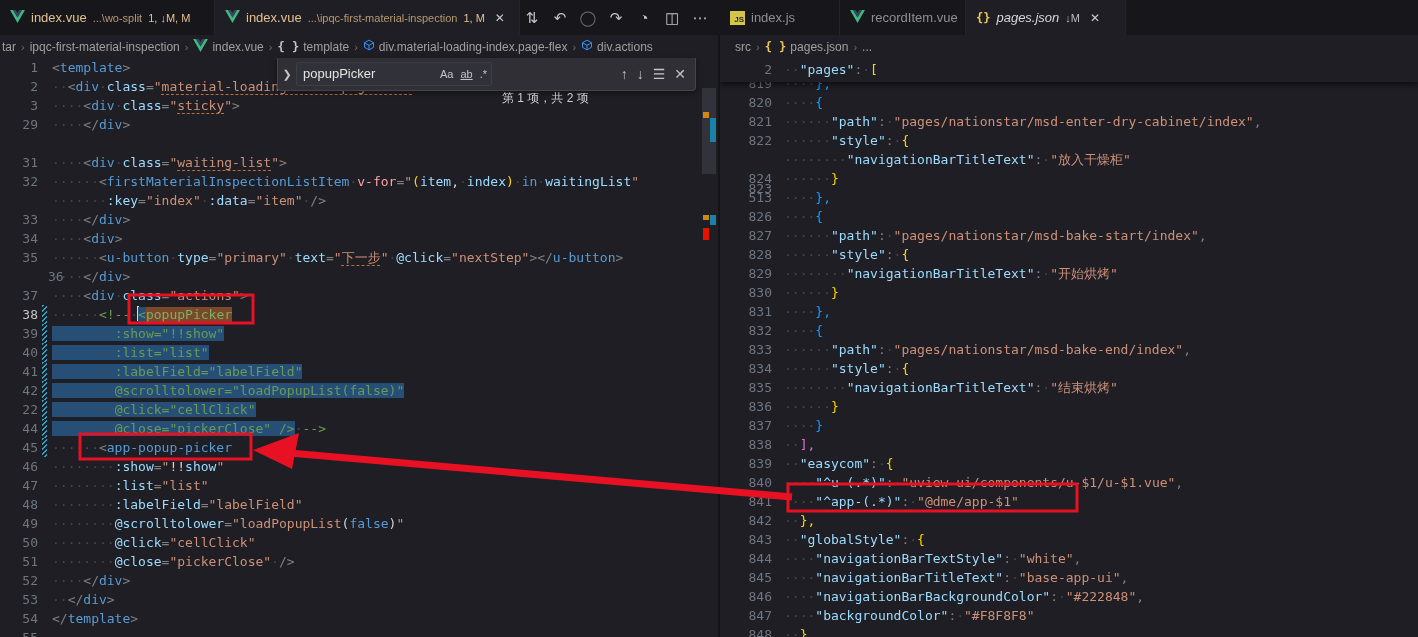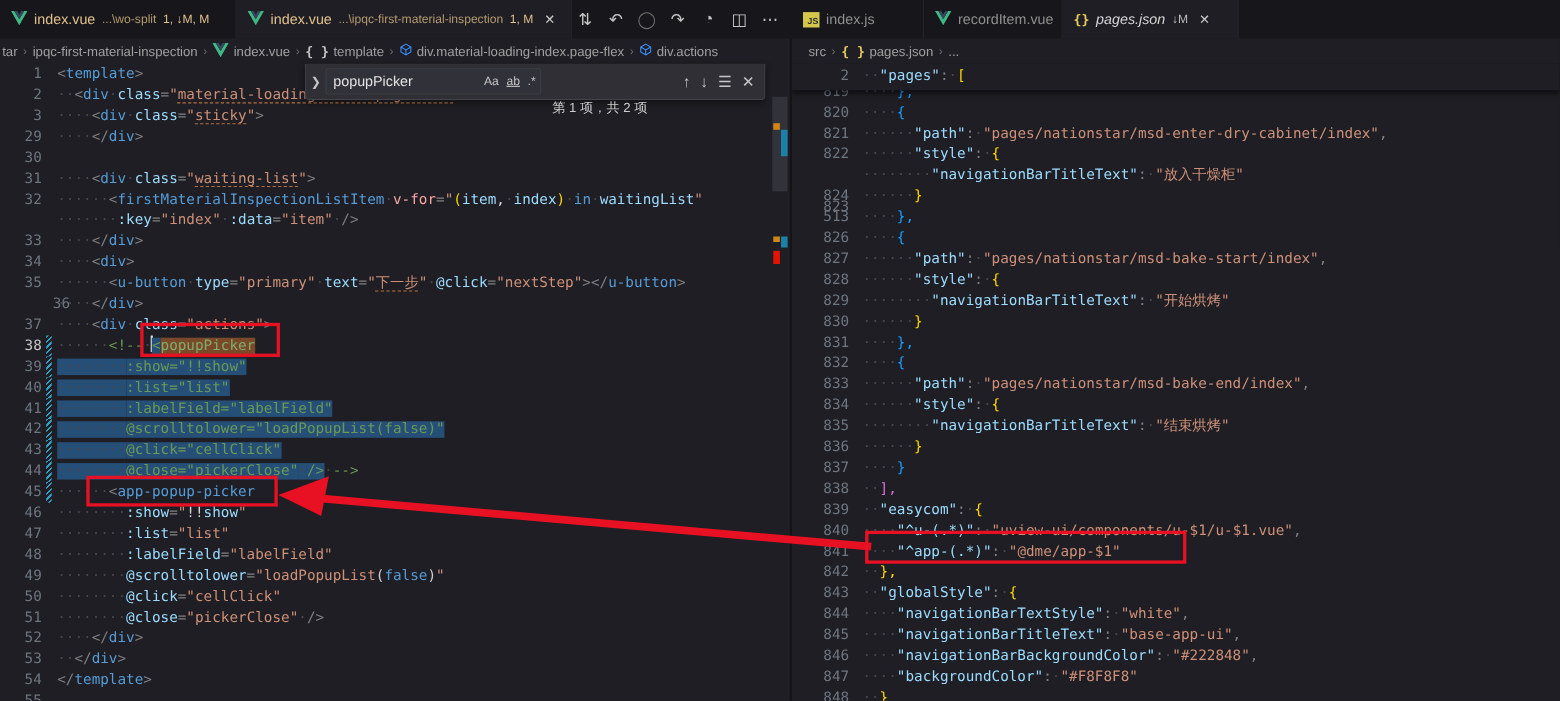--- a/index.html
+++ b/index.html
@@ -199,35 +199,34 @@
       <span class="crumb">
         <span>...</span>
       </span>
     </div>
 
   <div class="editor editor-left" id="ed-left">
       <div class="row" style="top: 0px;"><span class="num" style="position: absolute;">1</span><span class="code" style="left: 52px;"><span class="tk-pn">&lt;</span><span class="tk-tag">template</span><span class="tk-pn">&gt;</span></span></div>
       <div class="row" style="top: 19px;"><span class="num" style="position: absolute;">2</span><span class="code" style="left: 52px;"><span class="tk-ws">··</span><span class="tk-pn">&lt;</span><span class="tk-tag">div</span><span class="tk-ws">·</span><span class="tk-attr">class</span><span class="tk-pn">=</span><span class="tk-str">"</span><span class="tk-stru">material-loading-index page-flex</span><span class="tk-str">"</span><span class="tk-pn">&gt;</span></span></div>
       <div class="row" style="top: 38px;"><span class="num" style="position: absolute;">3</span><span class="code" style="left: 52px;"><span class="tk-ws">····</span><span class="tk-pn">&lt;</span><span class="tk-tag">div</span><span class="tk-ws">·</span><span class="tk-attr">class</span><span class="tk-pn">=</span><span class="tk-str">"</span><span class="tk-stru">sticky</span><span class="tk-str">"</span><span class="tk-pn">&gt;</span></span></div>
       <div class="row" style="top: 57px;"><span class="num" style="position: absolute;">29</span><span class="code" style="left: 52px;"><span class="tk-ws">····</span><span class="tk-pn">&lt;/</span><span class="tk-tag">div</span><span class="tk-pn">&gt;</span></span></div>
-      <div class="row" style="top: 76px;"><span class="num" style="position: absolute;">30</span><span class="code" style="left: 52px;"></span></div>
       <div class="row" style="top: 95px;"><span class="num" style="position: absolute;">31</span><span class="code" style="left: 52px;"><span class="tk-ws">····</span><span class="tk-pn">&lt;</span><span class="tk-tag">div</span><span class="tk-ws">·</span><span class="tk-attr">class</span><span class="tk-pn">=</span><span class="tk-str">"</span><span class="tk-stru">waiting-list</span><span class="tk-str">"</span><span class="tk-pn">&gt;</span></span></div>
       <div class="row" style="top: 114px;"><span class="num" style="position: absolute;">32</span><span class="code" style="left: 52px;"><span class="tk-ws">······</span><span class="tk-pn">&lt;</span><span class="tk-tag">firstMaterialInspectionListItem</span><span class="tk-ws">·</span><span class="tk-dir">v-for</span><span class="tk-pn">=</span><span class="tk-str">"</span><span class="tk-b1">(</span><span class="tk-attr">item</span><span class="tk-txt">,</span><span class="tk-ws">·</span><span class="tk-attr">index</span><span class="tk-b1">)</span><span class="tk-ws">·</span><span class="tk-kw">in</span><span class="tk-ws">·</span><span class="tk-attr">waitingList</span><span class="tk-str">"</span></span></div>
       <div class="row" style="top: 133px;"><span class="num" style="position: absolute;"></span><span class="code" style="left: 52px;"><span class="tk-ws">·······</span><span class="tk-attr">:key</span><span class="tk-pn">=</span><span class="tk-str">"index"</span><span class="tk-ws">·</span><span class="tk-attr">:data</span><span class="tk-pn">=</span><span class="tk-str">"item"</span><span class="tk-ws">·</span><span class="tk-pn">/&gt;</span></span></div>
       <div class="row" style="top: 152px;"><span class="num" style="position: absolute;">33</span><span class="code" style="left: 52px;"><span class="tk-ws">····</span><span class="tk-pn">&lt;/</span><span class="tk-tag">div</span><span class="tk-pn">&gt;</span></span></div>
       <div class="row" style="top: 171px;"><span class="num" style="position: absolute;">34</span><span class="code" style="left: 52px;"><span class="tk-ws">····</span><span class="tk-pn">&lt;</span><span class="tk-tag">div</span><span class="tk-pn">&gt;</span></span></div>
       <div class="row" style="top: 190px;"><span class="num" style="position: absolute;">35</span><span class="code" style="left: 52px;"><span class="tk-ws">······</span><span class="tk-pn">&lt;</span><span class="tk-tag">u-button</span><span class="tk-ws">·</span><span class="tk-attr">type</span><span class="tk-pn">=</span><span class="tk-str">"primary"</span><span class="tk-ws">·</span><span class="tk-attr">text</span><span class="tk-pn">=</span><span class="tk-str">"</span><span class="tk-stru">下一步</span><span class="tk-str">"</span><span class="tk-ws">·</span><span class="tk-attr">@click</span><span class="tk-pn">=</span><span class="tk-str">"nextStep"</span><span class="tk-pn">&gt;&lt;/</span><span class="tk-tag">u-button</span><span class="tk-pn">&gt;</span></span></div>
       <div class="row" style="top: 209px;"><span class="num" style="position: absolute; padding-left: 48px;">36</span><span class="code" style="left: 52px;"><span class="tk-ws">····</span><span class="tk-pn">&lt;/</span><span class="tk-tag">div</span><span class="tk-pn">&gt;</span></span></div>
       <div class="row" style="top: 228px;"><span class="num" style="position: absolute;">37</span><span class="code" style="left: 52px;"><span class="tk-ws">····</span><span class="tk-pn">&lt;</span><span class="tk-tag">div</span><span class="tk-ws">·</span><span class="tk-attr">class</span><span class="tk-pn">=</span><span class="tk-str">"actions"</span><span class="tk-pn">&gt;</span></span></div>
       <div class="row" style="top: 247px;"><span class="num hl" style="position: absolute;">38</span><span class="gitbar"></span><span class="code" style="left: 52px;"><span class="tk-ws">······</span><span class="tk-cmt">&lt;!--</span><span class="tk-ws">·</span><span class="cursor"></span><span class="tk-cmt sel">&lt;</span><span class="tk-fm">popupPicker</span></span></div>
       <div class="row" style="top: 266px;"><span class="num" style="position: absolute;">39</span><span class="gitbar"></span><span class="code" style="left: 52px;"><span class="tk-ws sel">········</span><span class="tk-cmt sel">:show="!!show"</span></span></div>
       <div class="row" style="top: 285px;"><span class="num" style="position: absolute;">40</span><span class="gitbar"></span><span class="code" style="left: 52px;"><span class="tk-ws sel">········</span><span class="tk-cmt sel">:list="list"</span></span></div>
       <div class="row" style="top: 304px;"><span class="num" style="position: absolute;">41</span><span class="gitbar"></span><span class="code" style="left: 52px;"><span class="tk-ws sel">········</span><span class="tk-cmt sel">:labelField="labelField"</span></span></div>
       <div class="row" style="top: 323px;"><span class="num" style="position: absolute;">42</span><span class="gitbar"></span><span class="code" style="left: 52px;"><span class="tk-ws sel">········</span><span class="tk-cmt sel">@scrolltolower="loadPopupList(false)"</span></span></div>
-      <div class="row" style="top: 342px;"><span class="num" style="position: absolute;">43</span><span class="gitbar"></span><span class="code" style="left: 52px;"><span class="tk-ws sel">········</span><span class="tk-cmt sel">@click="cellClick"</span></span></div>
+      <div class="row" style="top: 342px;"><span class="num" style="position: absolute;">22</span><span class="gitbar"></span><span class="code" style="left: 52px;"><span class="tk-ws sel">········</span><span class="tk-cmt sel">@click="cellClick"</span></span></div>
       <div class="row" style="top: 361px;"><span class="num" style="position: absolute;">44</span><span class="gitbar"></span><span class="code" style="left: 52px;"><span class="tk-ws sel">········</span><span class="tk-cmt sel">@close="pickerClose"</span><span class="tk-ws sel">·</span><span class="tk-cmt sel">/&gt;</span><span class="tk-ws">·</span><span class="tk-cmt">--&gt;</span></span></div>
       <div class="row" style="top: 380px;"><span class="num" style="position: absolute;">45</span><span class="gitbar"></span><span class="code" style="left: 52px;"><span class="tk-ws">······</span><span class="tk-pn">&lt;</span><span class="tk-tag">app-popup-picker</span></span></div>
       <div class="row" style="top: 399px;"><span class="num" style="position: absolute;">46</span><span class="code" style="left: 52px;"><span class="tk-ws">········</span><span class="tk-attr">:show</span><span class="tk-pn">=</span><span class="tk-str">"</span><span class="tk-txt">!!</span><span class="tk-attr">show</span><span class="tk-str">"</span></span></div>
       <div class="row" style="top: 418px;"><span class="num" style="position: absolute;">47</span><span class="code" style="left: 52px;"><span class="tk-ws">········</span><span class="tk-attr">:list</span><span class="tk-pn">=</span><span class="tk-str">"list"</span></span></div>
       <div class="row" style="top: 437px; padding-left: 47px;"><span class="num" style="position: absolute;">48</span><span class="code" style="left: 52px;"><span class="tk-ws">········</span><span class="tk-attr">:labelField</span><span class="tk-pn">=</span><span class="tk-str">"labelField"</span></span></div>
       <div class="row" style="top: 456px;"><span class="num" style="position: absolute;">49</span><span class="code" style="left: 52px;"><span class="tk-ws">········</span><span class="tk-attr">@scrolltolower</span><span class="tk-pn">=</span><span class="tk-str">"loadPopupList</span><span class="tk-txt">(</span><span class="tk-kw">false</span><span class="tk-txt">)</span><span class="tk-str">"</span></span></div>
       <div class="row" style="top: 475px;"><span class="num" style="position: absolute;">50</span><span class="code" style="left: 52px;"><span class="tk-ws">········</span><span class="tk-attr">@click</span><span class="tk-pn">=</span><span class="tk-str">"cellClick"</span></span></div>
       <div class="row" style="top: 494px;"><span class="num" style="position: absolute;">51</span><span class="code" style="left: 52px;"><span class="tk-ws">········</span><span class="tk-attr">@close</span><span class="tk-pn">=</span><span class="tk-str">"pickerClose"</span><span class="tk-ws">·</span><span class="tk-pn">/&gt;</span></span></div>
       <div class="row" style="top: 513px;"><span class="num" style="position: absolute;">52</span><span class="code" style="left: 52px;"><span class="tk-ws">····</span><span class="tk-pn">&lt;/</span><span class="tk-tag">div</span><span class="tk-pn">&gt;</span></span></div>
       <div class="row" style="top: 532px;"><span class="num" style="position: absolute;">53</span><span class="code" style="left: 52px;"><span class="tk-ws">··</span><span class="tk-pn">&lt;/</span><span class="tk-tag">div</span><span class="tk-pn">&gt;</span></span></div>

